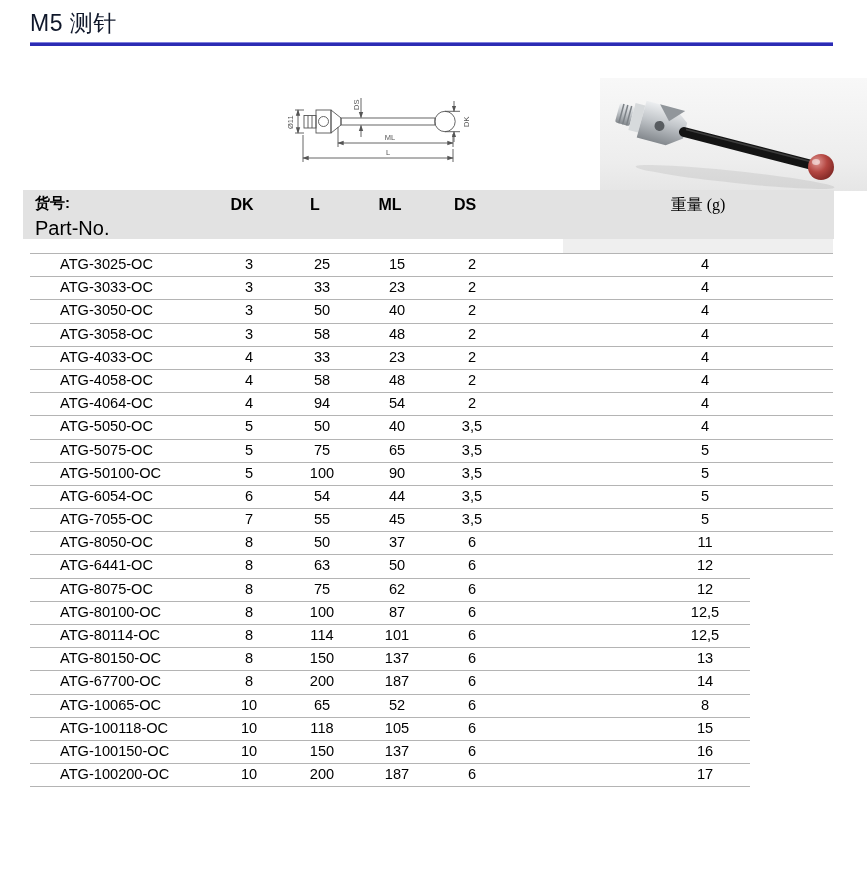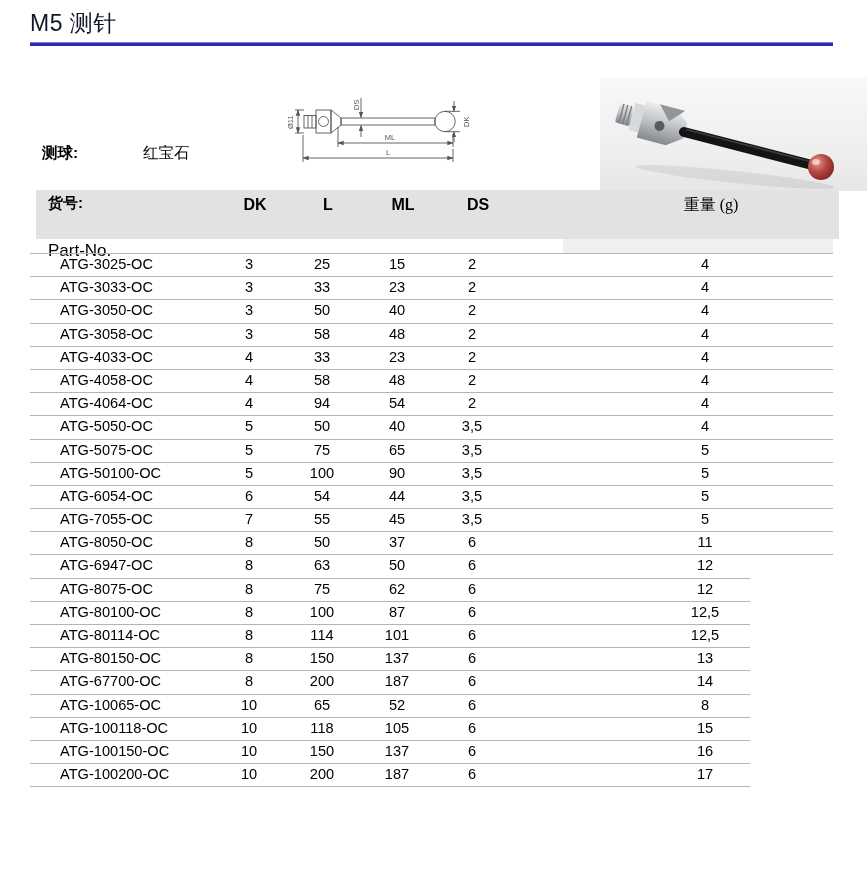--- a/index.html
+++ b/index.html
@@ -14,25 +14,25 @@
   .spec-row{position:absolute;left:42px;display:flex;font-size:15.5px;line-height:21px;}
   .spec-row.r1{top:119px;}
   .spec-row.r2{top:142px;}
   .spec-label{font-weight:bold;width:101px;}
   
   .tech{position:absolute;left:283px;top:84px;width:302px;height:100px;}
   .tech svg{display:block;}
   
   .photo{position:absolute;left:600px;top:78px;width:267px;height:113px;}
   
-  .thead{position:absolute;left:36px;top:190px;width:803px;height:49px;background:#e2e2e2;}
+  .thead{position:absolute;left:23px;top:190px;width:803px;height:49px;background:#e2e2e2;padding-left:8px;}
   .thead-ext{position:absolute;left:563px;top:239px;width:270px;height:14px;background:#efefef;}
   .th{position:absolute;font-size:16px;font-weight:bold;}
   .th-part-cn{left:12px;top:4px;font-size:15px;}
-  .th-part-en{left:12px;top:27px;font-weight:normal;font-size:17px;margin-top:24px;}
+  .th-part-en{left:12px;top:27px;font-weight:normal;font-size:20px;}
   .th-dk{left:189px;top:6px;width:60px;text-align:center;}
   .th-l{left:262px;top:6px;width:60px;text-align:center;}
   .th-ml{left:337px;top:6px;width:60px;text-align:center;}
   .th-ds{left:412px;top:6px;width:60px;text-align:center;}
   .th-wt{left:600px;top:5px;width:150px;text-align:center;font-weight:normal;
          font-family:"Liberation Serif",serif;font-size:16px;}
   
   .tbody{position:absolute;left:30px;top:253px;width:803px;}
   .row{position:relative;height:23.2px;}
   .row::before{content:"";position:absolute;left:0;top:0;width:803px;height:1px;background:#b4b4b4;}
@@ -50,24 +50,20 @@
   .dim-text{font-family:"Liberation Sans",sans-serif;font-size:7.5px;fill:#555;}
 </style>
 </head>
 <body>
 
 <div class="page">
 
   <div class="title">M5 测针</div>
   <div class="title-rule"></div>
 
-  <div class="spec-row r2">
-    <span class="spec-label">测球:</span>
-    <span class="spec-value">红宝石</span>
-  </div>
 
   <div class="tech">
     <svg width="302" height="100" viewBox="0 0 302 100">
       <defs>
         <marker id="arr" viewBox="0 0 10 10" refX="9" refY="5" markerWidth="7" markerHeight="7" orient="auto-start-reverse">
           <path d="M0,1.5 L10,5 L0,8.5 Z" fill="#555"></path>
         </marker>
       </defs>
       <g stroke="#555" stroke-width="0.9" fill="none">
 
@@ -260,21 +256,21 @@
       </div>
       <div class="row">
         <span class="cell c-part">ATG-8050-OC</span>
         <span class="cell c-dk">8</span>
         <span class="cell c-l">50</span>
         <span class="cell c-ml">37</span>
         <span class="cell c-ds">6</span>
         <span class="cell c-wt">11</span>
       </div>
       <div class="row">
-        <span class="cell c-part">ATG-6947-OC</span>
+        <span class="cell c-part">ATG-6441-OC</span>
         <span class="cell c-dk">8</span>
         <span class="cell c-l">63</span>
         <span class="cell c-ml">50</span>
         <span class="cell c-ds">6</span>
         <span class="cell c-wt">12</span>
       </div>
       <div class="row short">
         <span class="cell c-part">ATG-8075-OC</span>
         <span class="cell c-dk">8</span>
         <span class="cell c-l">75</span>

